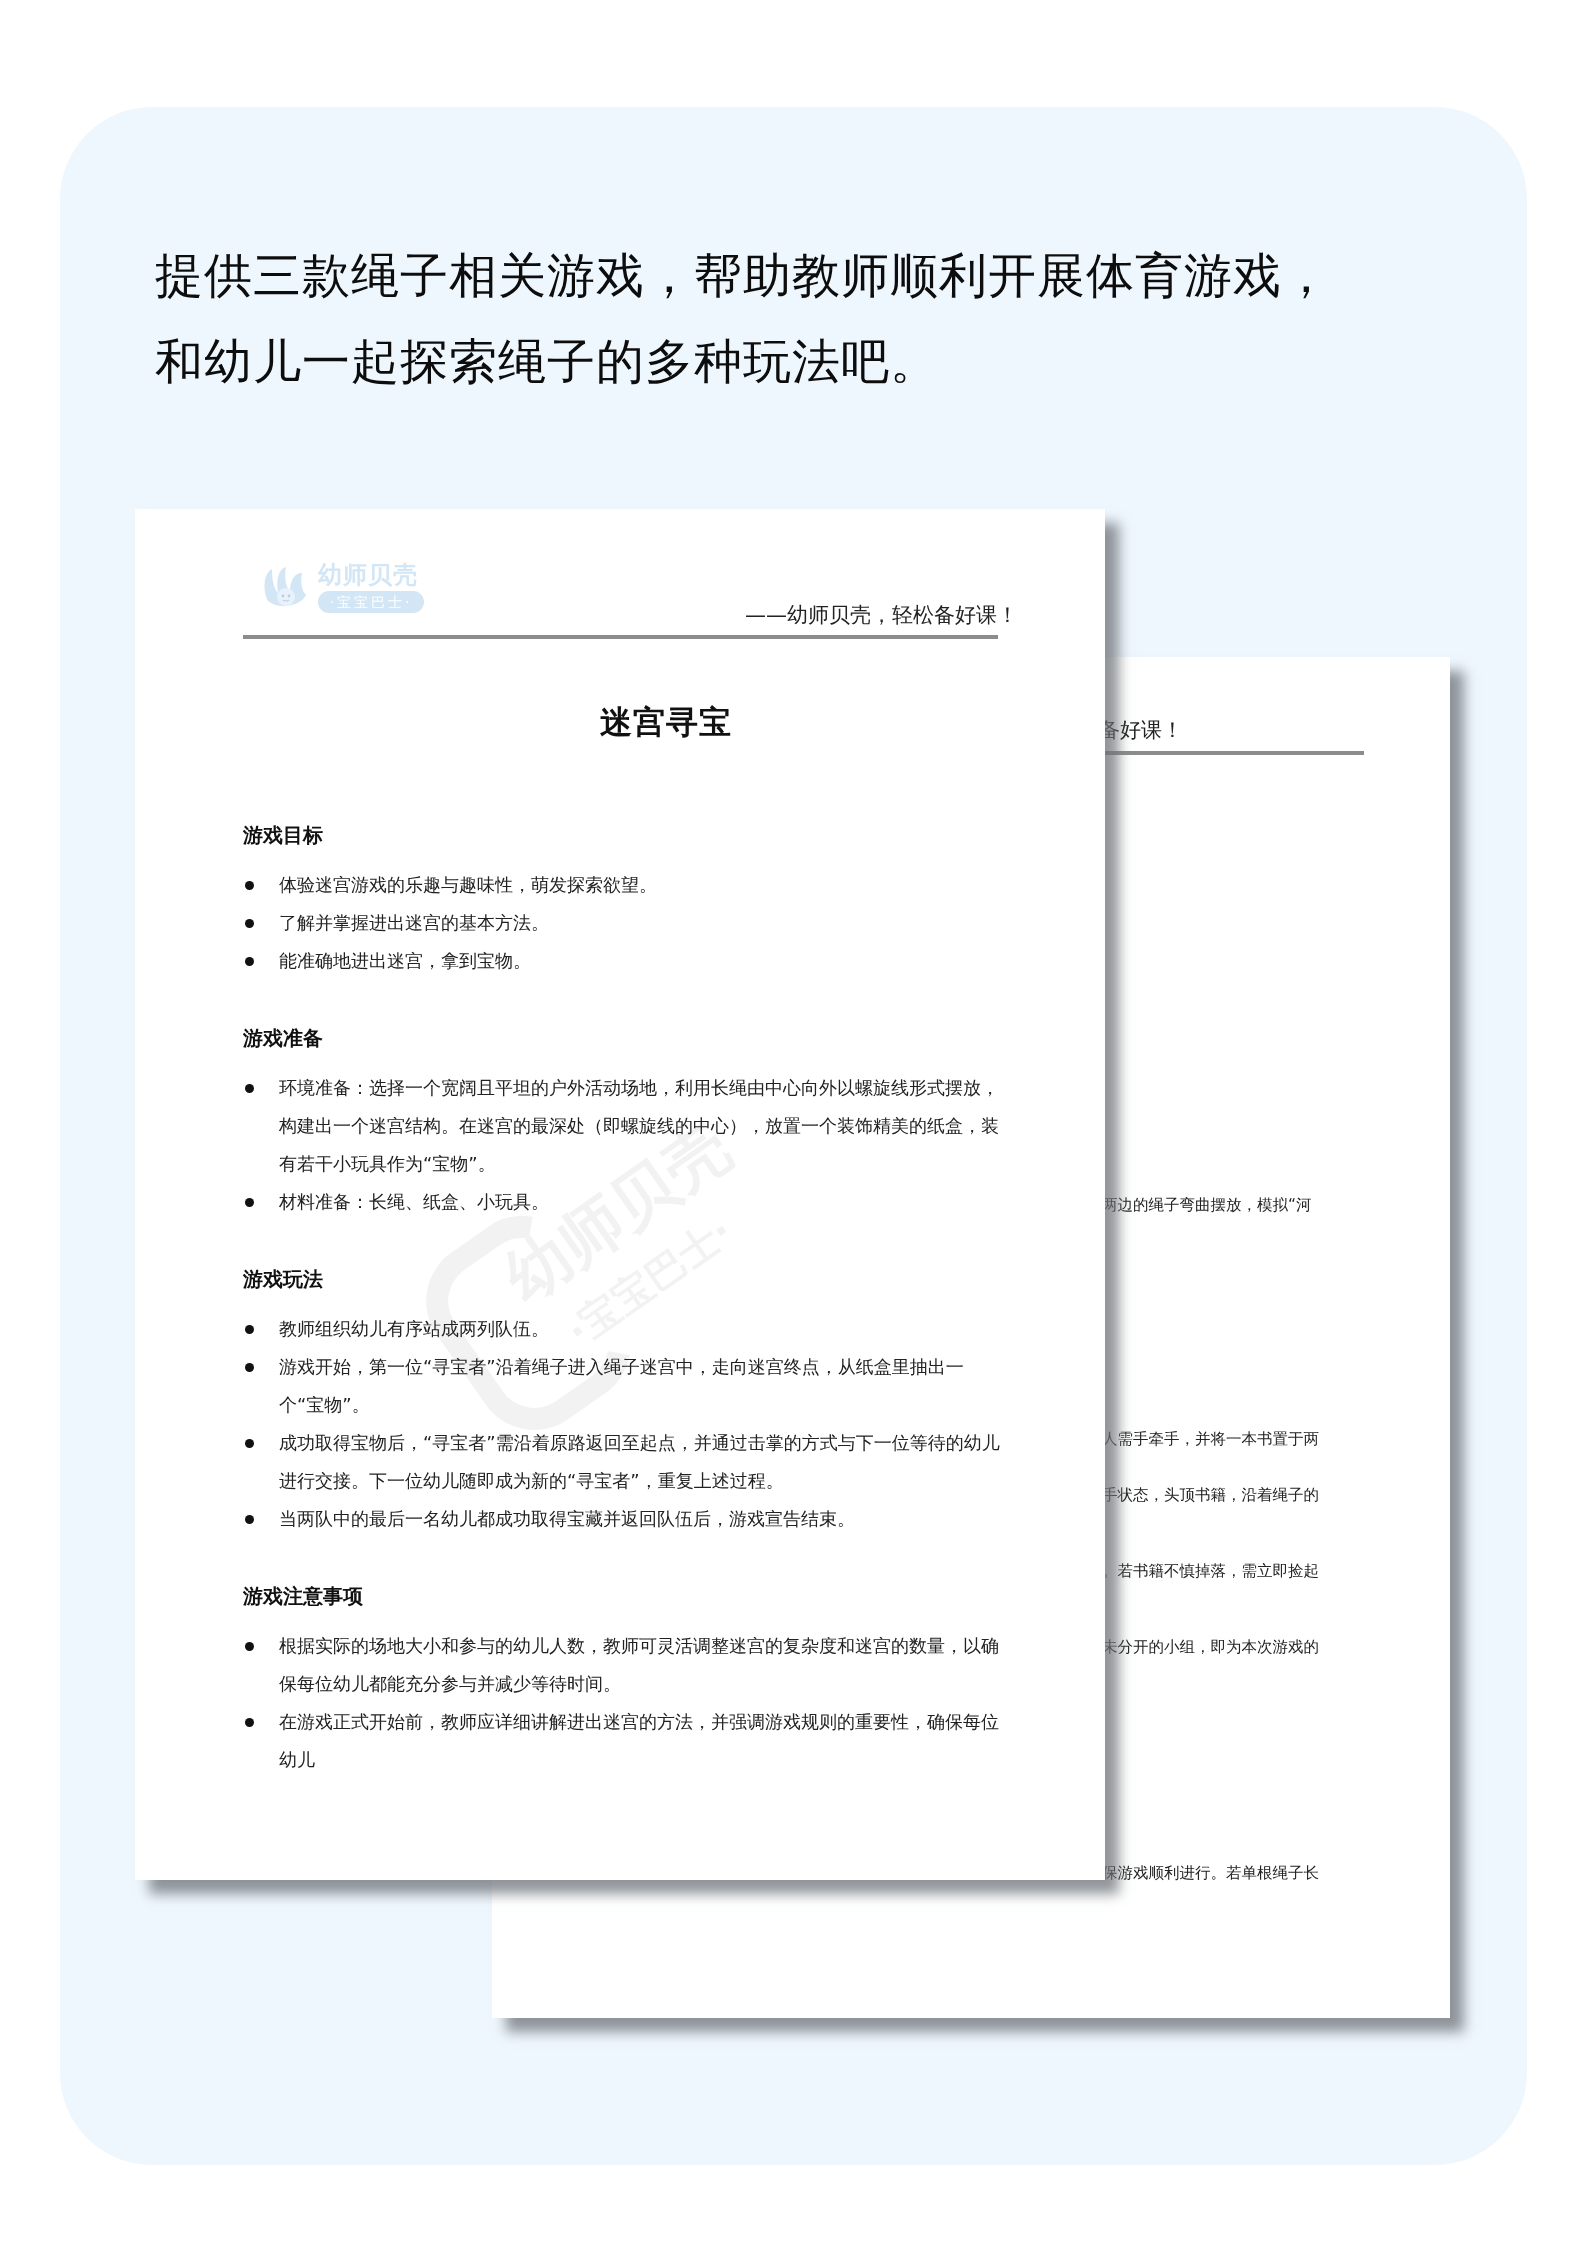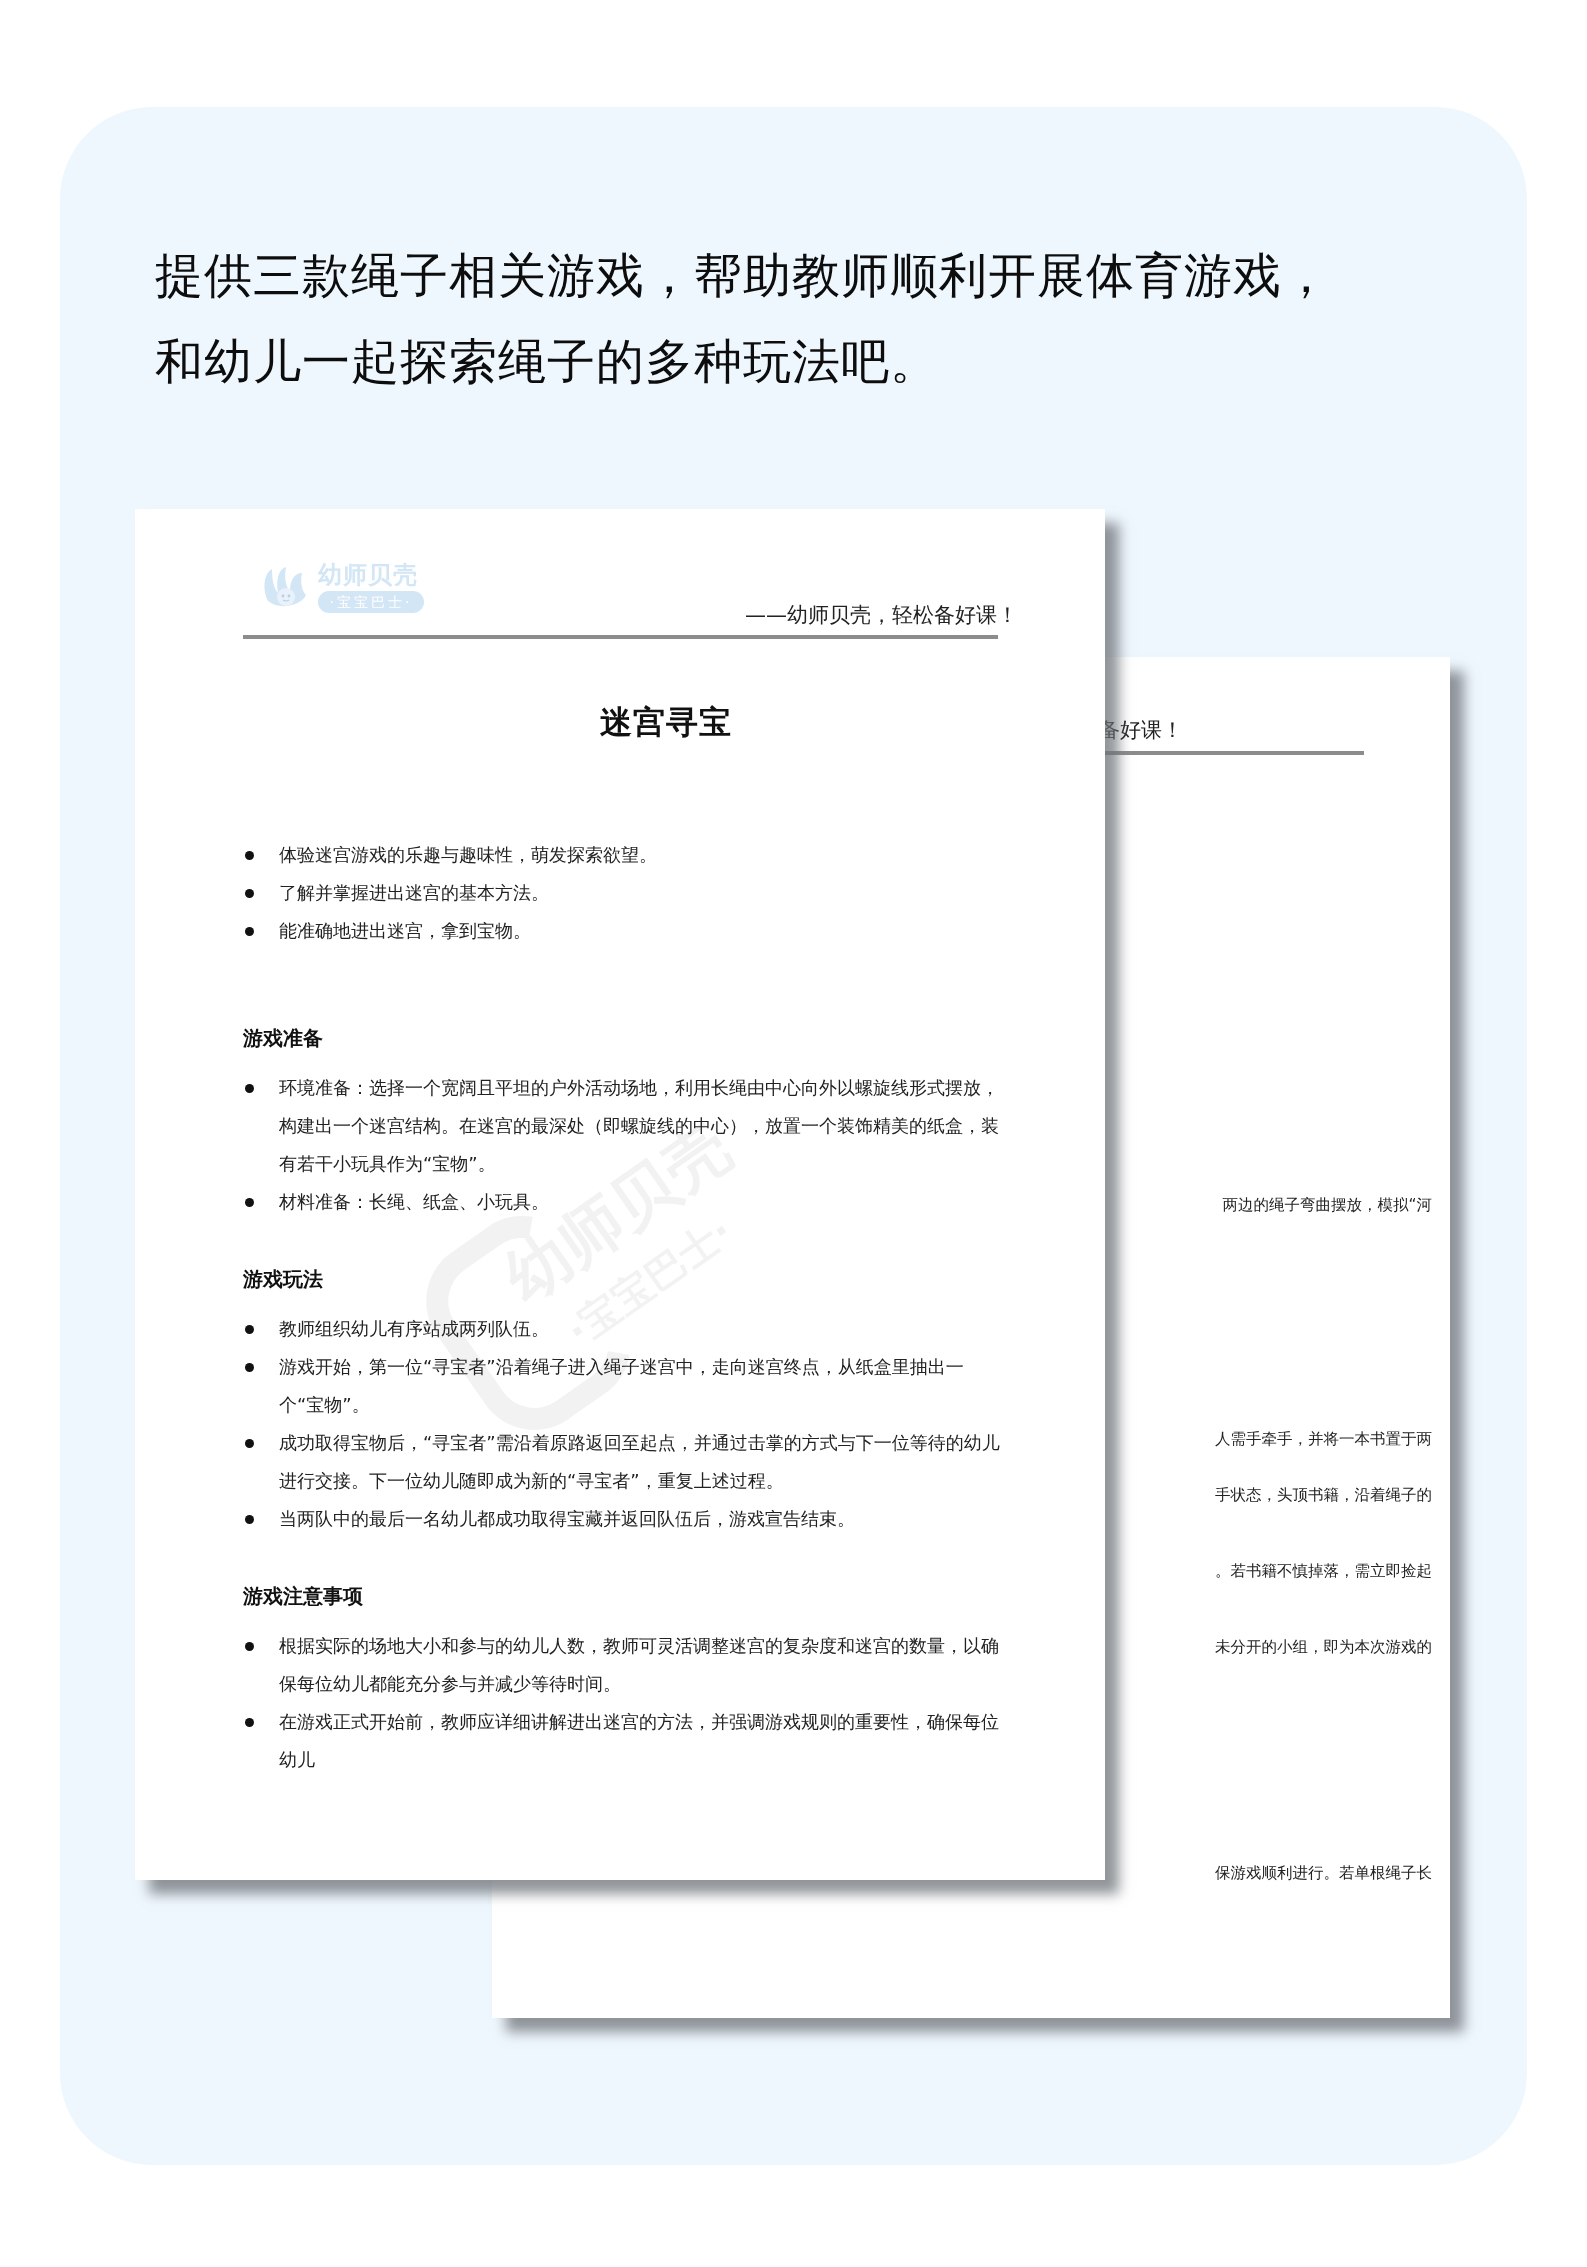--- a/index.html
+++ b/index.html
@@ -76,21 +76,21 @@
     .watermark .wm-sub {
       position: absolute; left: 110px; top: 170px; font-size: 40px; font-weight: bold; color: #333;
       white-space: nowrap;
     }
     .watermark .wm-ring {
       position: absolute; left: 0; top: 60px; width: 120px; height: 160px;
       border: 22px solid #333; border-radius: 60px; border-right-color: transparent;
     }
     .back-frag {
       position: absolute; left: 610px; font-size: 15.5px; color: #222; white-space: nowrap;
-      width: 330px; overflow: hidden; text-align: right; direction: rtl;
+      width: 330px; overflow: hidden; text-align: left; direction: rtl;
     }
     .back-frag span { direction: ltr; unicode-bidi: bidi-override; }
   </style>
 </head>
 <body>
 
 <div class="card"></div>
 
 <div class="headline">
   <div>提供三款绳子相关游戏，帮助教师顺利开展体育游戏，</div>
@@ -128,20 +128,21 @@
     <div class="brand">幼师贝壳</div>
     <div class="sub">·宝宝巴士·</div>
   </div>
 
   <div class="tagline" style="left:610px; top:92px;">——幼师贝壳，轻松备好课！</div>
   <div class="rule" style="left:108px; top:126px; width:755px;"></div>
 
   <div class="doc-title">迷宫寻宝</div>
 
   <div class="section" style="top:311px;">
+    <h3>游戏目标</h3>
     <ul>
       <li><span class="dot"></span><span>体验迷宫游戏的乐趣与趣味性，萌发探索欲望。</span></li>
       <li><span class="dot"></span><span>了解并掌握进出迷宫的基本方法。</span></li>
       <li><span class="dot"></span><span>能准确地进出迷宫，拿到宝物。</span></li>
     </ul>
   </div>
 
   <div class="section" style="top:514px;">
     <h3>游戏准备</h3>
     <ul>

